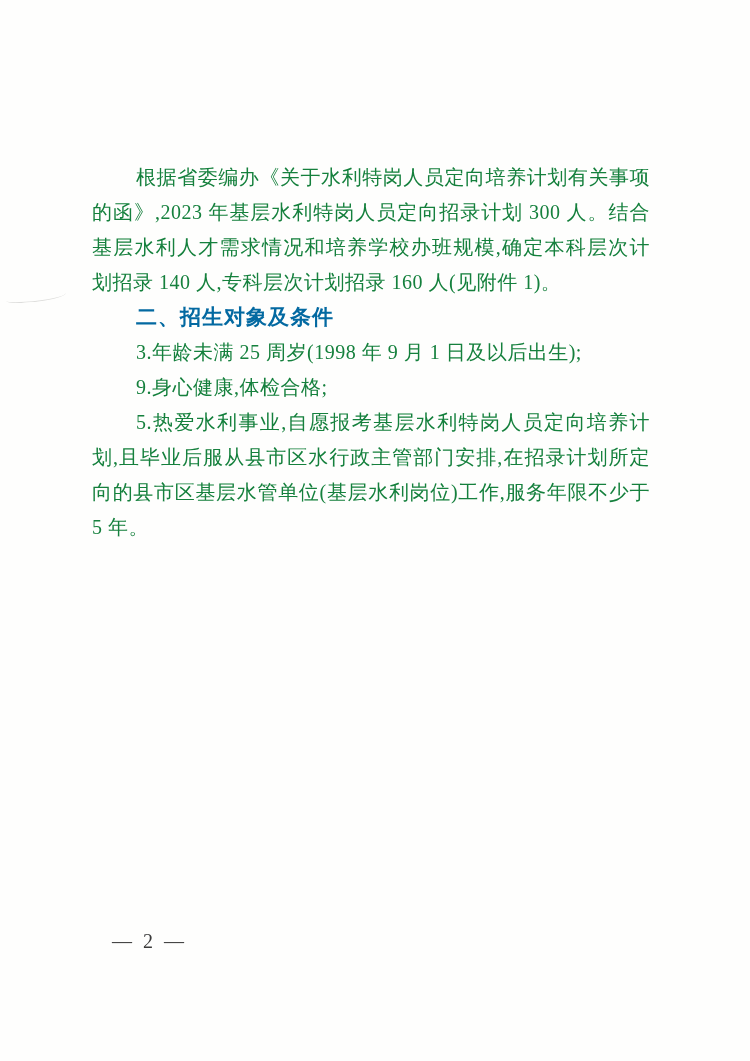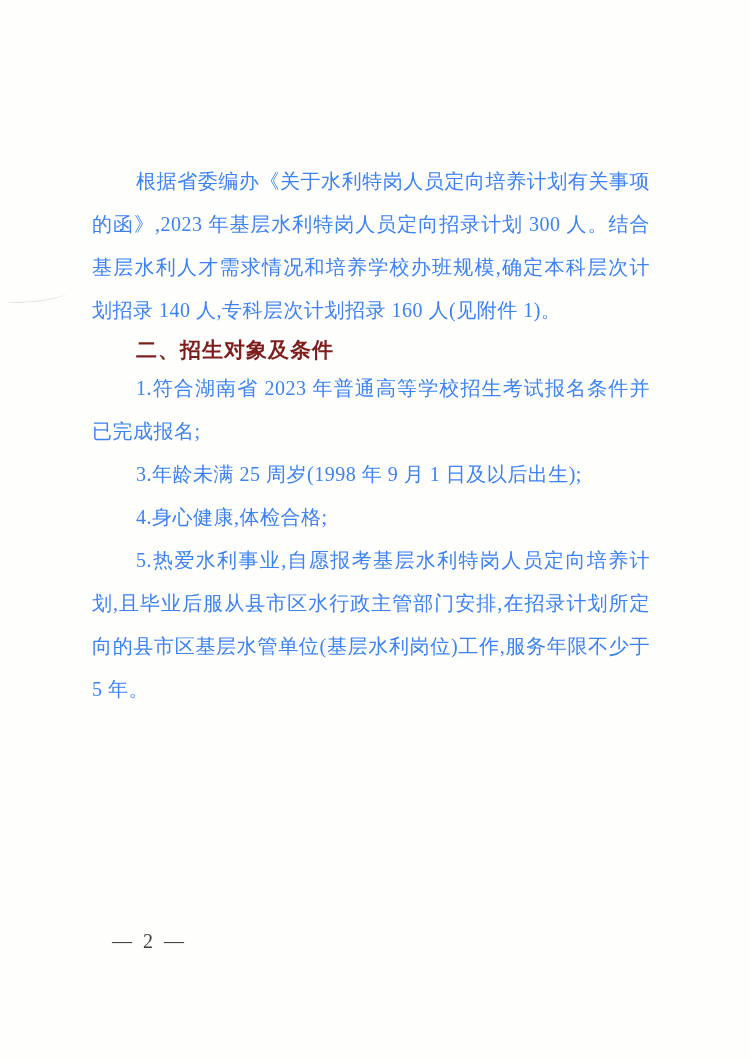--- a/index.html
+++ b/index.html
@@ -16,35 +16,35 @@
     overflow:hidden;
   }
   .content {
     position:absolute;
     left:92px;
     top:160px;
     width:558px;
   }
   .para {
     font-size:20px;
-    line-height:43px;
-    color:#3b82f6;
+    line-height:35px;
+    color:#15803d;
     text-align:justify;
     text-indent:2.2em;
     letter-spacing:0.5px;
   }
   .para .lead {
     font-weight:bold;
   }
   .section-heading {
-    font-family:Liberation Sans, sans-serif;
+    font-family:Liberation Serif, serif;
     font-weight:bold;
     font-size:21px;
     line-height:35px;
-    color:#7f1d1d;
+    color:#0369a1;
     text-indent:2.1em;
     letter-spacing:1px;
   }
   .page-footer {
     position:absolute;
     left:112px;
     top:928px;
     font-size:20px;
     line-height:26px;
     color:#3a3a3a;
@@ -71,26 +71,25 @@
 
   <div class="content">
 
     <p class="para"><span class="lead"></span><span>根据省委编办《关于水利特岗人员定向培养计划有关事项的函》,2023 年基层水利特岗人员定向招录计划 300 人。结合基层水利人才需求情况和培养学校办班规模,确定本科层次计划招录 140 人,专科层次计划招录 160 人(见附件 1)。</span></p>
 
 
 
     <h2 class="section-heading">二、招生对象及条件</h2>
 
 
-    <p class="para"><span class="lead"></span><span>1.符合湖南省 2023 年普通高等学校招生考试报名条件并已完成报名;</span></p>
 
 
     <p class="para"><span class="lead"></span><span>3.年龄未满 25 周岁(1998 年 9 月 1 日及以后出生);</span></p>
 
-    <p class="para"><span class="lead"></span><span>4.身心健康,体检合格;</span></p>
+    <p class="para"><span class="lead"></span><span>9.身心健康,体检合格;</span></p>
 
     <p class="para"><span class="lead"></span><span>5.热爱水利事业,自愿报考基层水利特岗人员定向培养计划,且毕业后服从县市区水行政主管部门安排,在招录计划所定向的县市区基层水管单位(基层水利岗位)工作,服务年限不少于 5 年。</span></p>
 
   </div>
 
   <div class="page-footer">— 2 —</div>
 
 </div>
 
 </body></html>

